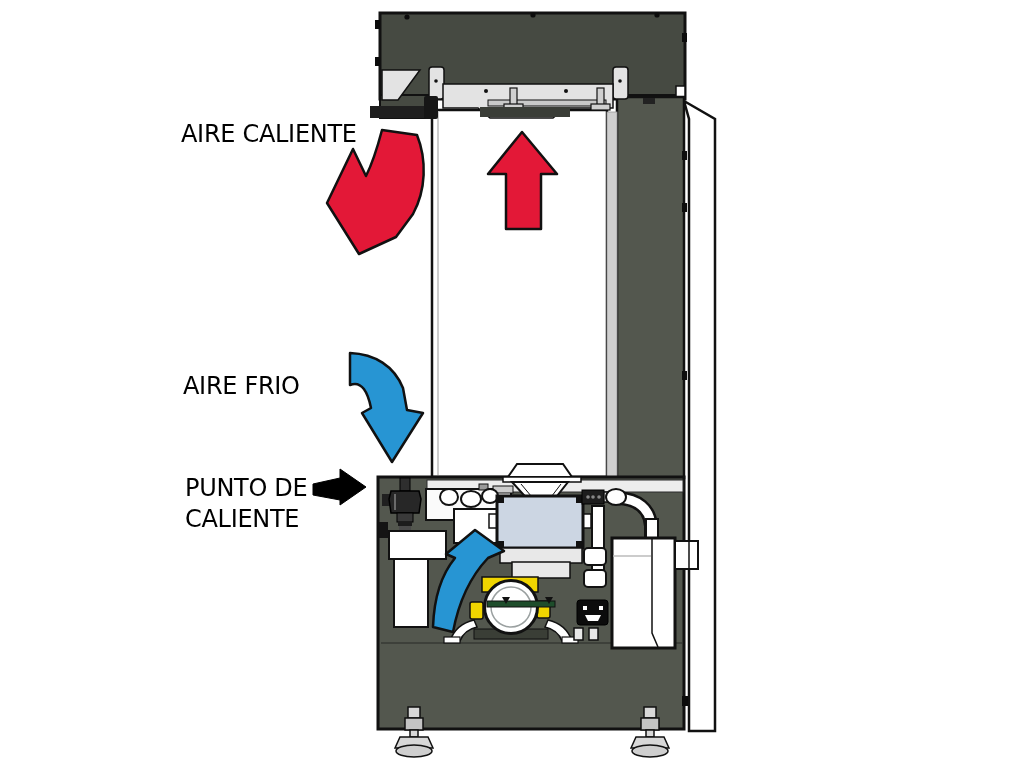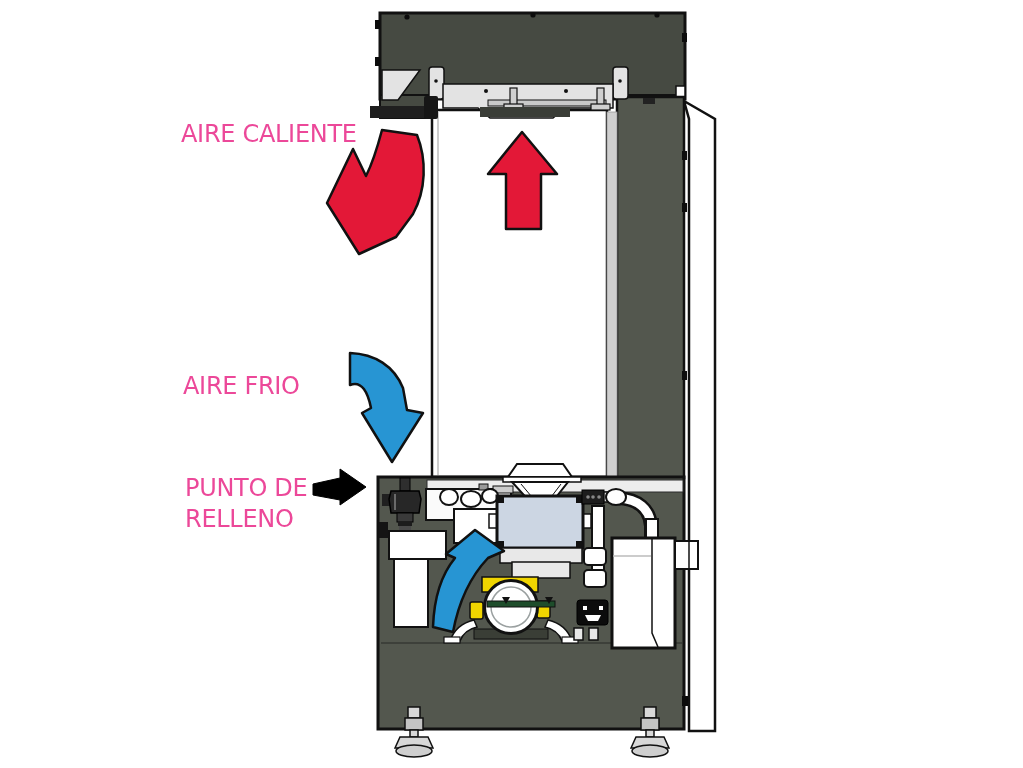--- a/index.html
+++ b/index.html
@@ -1,19 +1,19 @@
 <!DOCTYPE html>
 <html><head>
 <meta charset="utf-8">
 <style>
   html,body{margin:0;padding:0;background:#ffffff;}
   #stage{position:relative;width:1023px;height:768px;background:#ffffff;overflow:hidden;
          font-family:"DejaVu Sans","Liberation Sans",sans-serif;}
   #diagram-svg{position:absolute;left:0;top:0;width:1023px;height:768px;}
-  .lbl{position:absolute;color:#ec4899;font-size:24px;letter-spacing:-0.3px;
+  .lbl{position:absolute;color:#000000;font-size:24px;letter-spacing:-0.3px;
        font-family:"DejaVu Sans","Liberation Sans",sans-serif;white-space:nowrap;line-height:31px;}
 </style>
 </head>
 <body>
 
 <div id="stage">
 
 <svg id="diagram-svg" viewBox="0 0 1023 768" xmlns="http://www.w3.org/2000/svg">
 
   <g>
@@ -191,16 +191,16 @@
 
   <path d="M433,627 C434,598 441,575 455,558 L446,554 L475,530 L504,551 L488,558 C470,577 459,600 453,632 Z" stroke="#111111" stroke-width="2.5" stroke-linejoin="round" fill="#2795d3"></path>
 
   <path d="M313,484 L340,478 L340,469 L366,487 L340,505 L340,500 L313,495 Z" stroke="#000000" stroke-width="1" stroke-linejoin="round" fill="#000000"></path>
 </svg>
 
   <div class="lbl" style="left:181px;top:119px;">AIRE CALIENTE</div>
   <div class="lbl" style="left:183px;top:371px;">AIRE FRIO</div>
   <div style="position:absolute;left:185px;top:473px;">
     <div class="lbl" style="position:static;">PUNTO DE</div>
-    <div class="lbl" style="position:static;">RELLENO</div>
+    <div class="lbl" style="position:static;">CALIENTE</div>
   </div>
 
 </div>
 
 </body></html>

